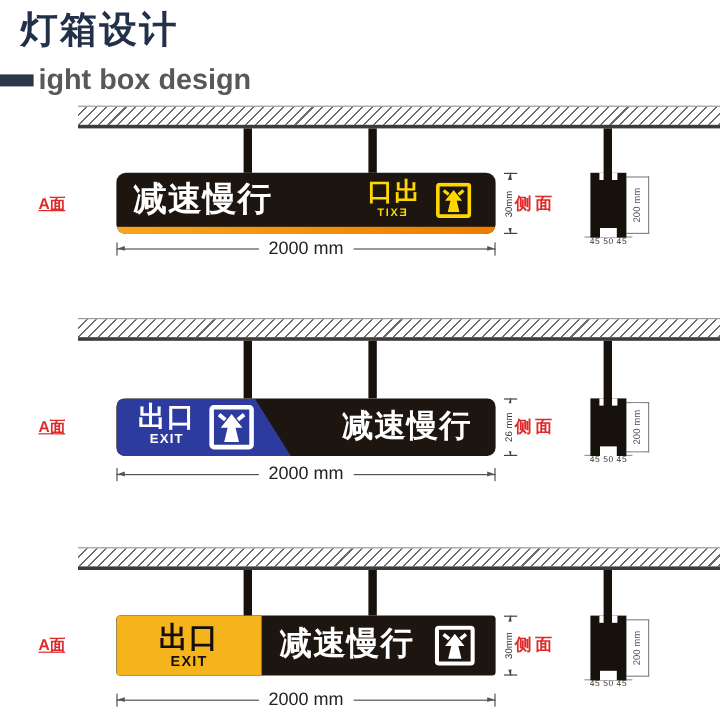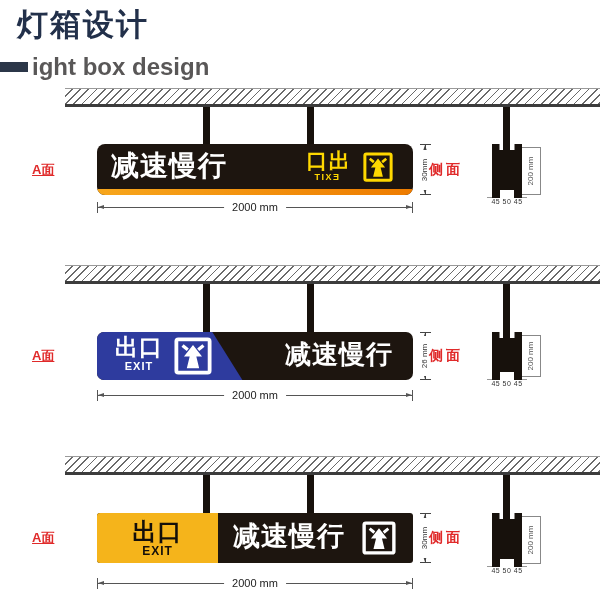--- a/index.html
+++ b/index.html
@@ -75,21 +75,21 @@
   .dim-w { position:absolute; left:97px; width:316px; height:12px;
            top:calc(19px + var(--rodh) + var(--signh) + var(--dwgap)); }
   .dw-line { position:absolute; left:0; right:0; top:50%; height:1px; background:#555; }
   .dw-tick { position:absolute; top:calc(50% - 5px); width:1px; height:11px; background:#555; }
   .dw-tick.l { left:0; } .dw-tick.r { right:0; }
   .dw-arr { position:absolute; top:calc(50% - 2.5px); width:0; height:0;
             border-top:2.5px solid transparent; border-bottom:2.5px solid transparent; }
   .dw-arr.l { left:1px; border-right:6px solid #555; }
   .dw-arr.r { right:1px; border-left:6px solid #555; }
   .dw-label { position:absolute; left:50%; top:50%; transform:translate(-50%,-50%);
-              background:#fff; padding:0 8px; font-size:11px; color:#222; white-space:nowrap; }
+              background:#fff; padding:0 8px; font-size:15px; color:#222; white-space:nowrap; }
 
   
   .dim-h { position:absolute; left:418px; width:14px; top:calc(19px + var(--rodh)); height:var(--signh); }
   .dh-line { position:absolute; left:50%; top:0; bottom:0; width:1px; background:#444; }
   .dh-tick { position:absolute; left:calc(50% - 5px); width:11px; height:1px; background:#444; }
   .dh-tick.t { top:0; } .dh-tick.b { bottom:0; }
   .dh-arr { position:absolute; left:calc(50% - 2.5px); width:0; height:0;
             border-left:2.5px solid transparent; border-right:2.5px solid transparent; }
   .dh-arr.t { top:1px; border-bottom:6px solid #444; }
   .dh-arr.b { bottom:1px; border-top:6px solid #444; }

